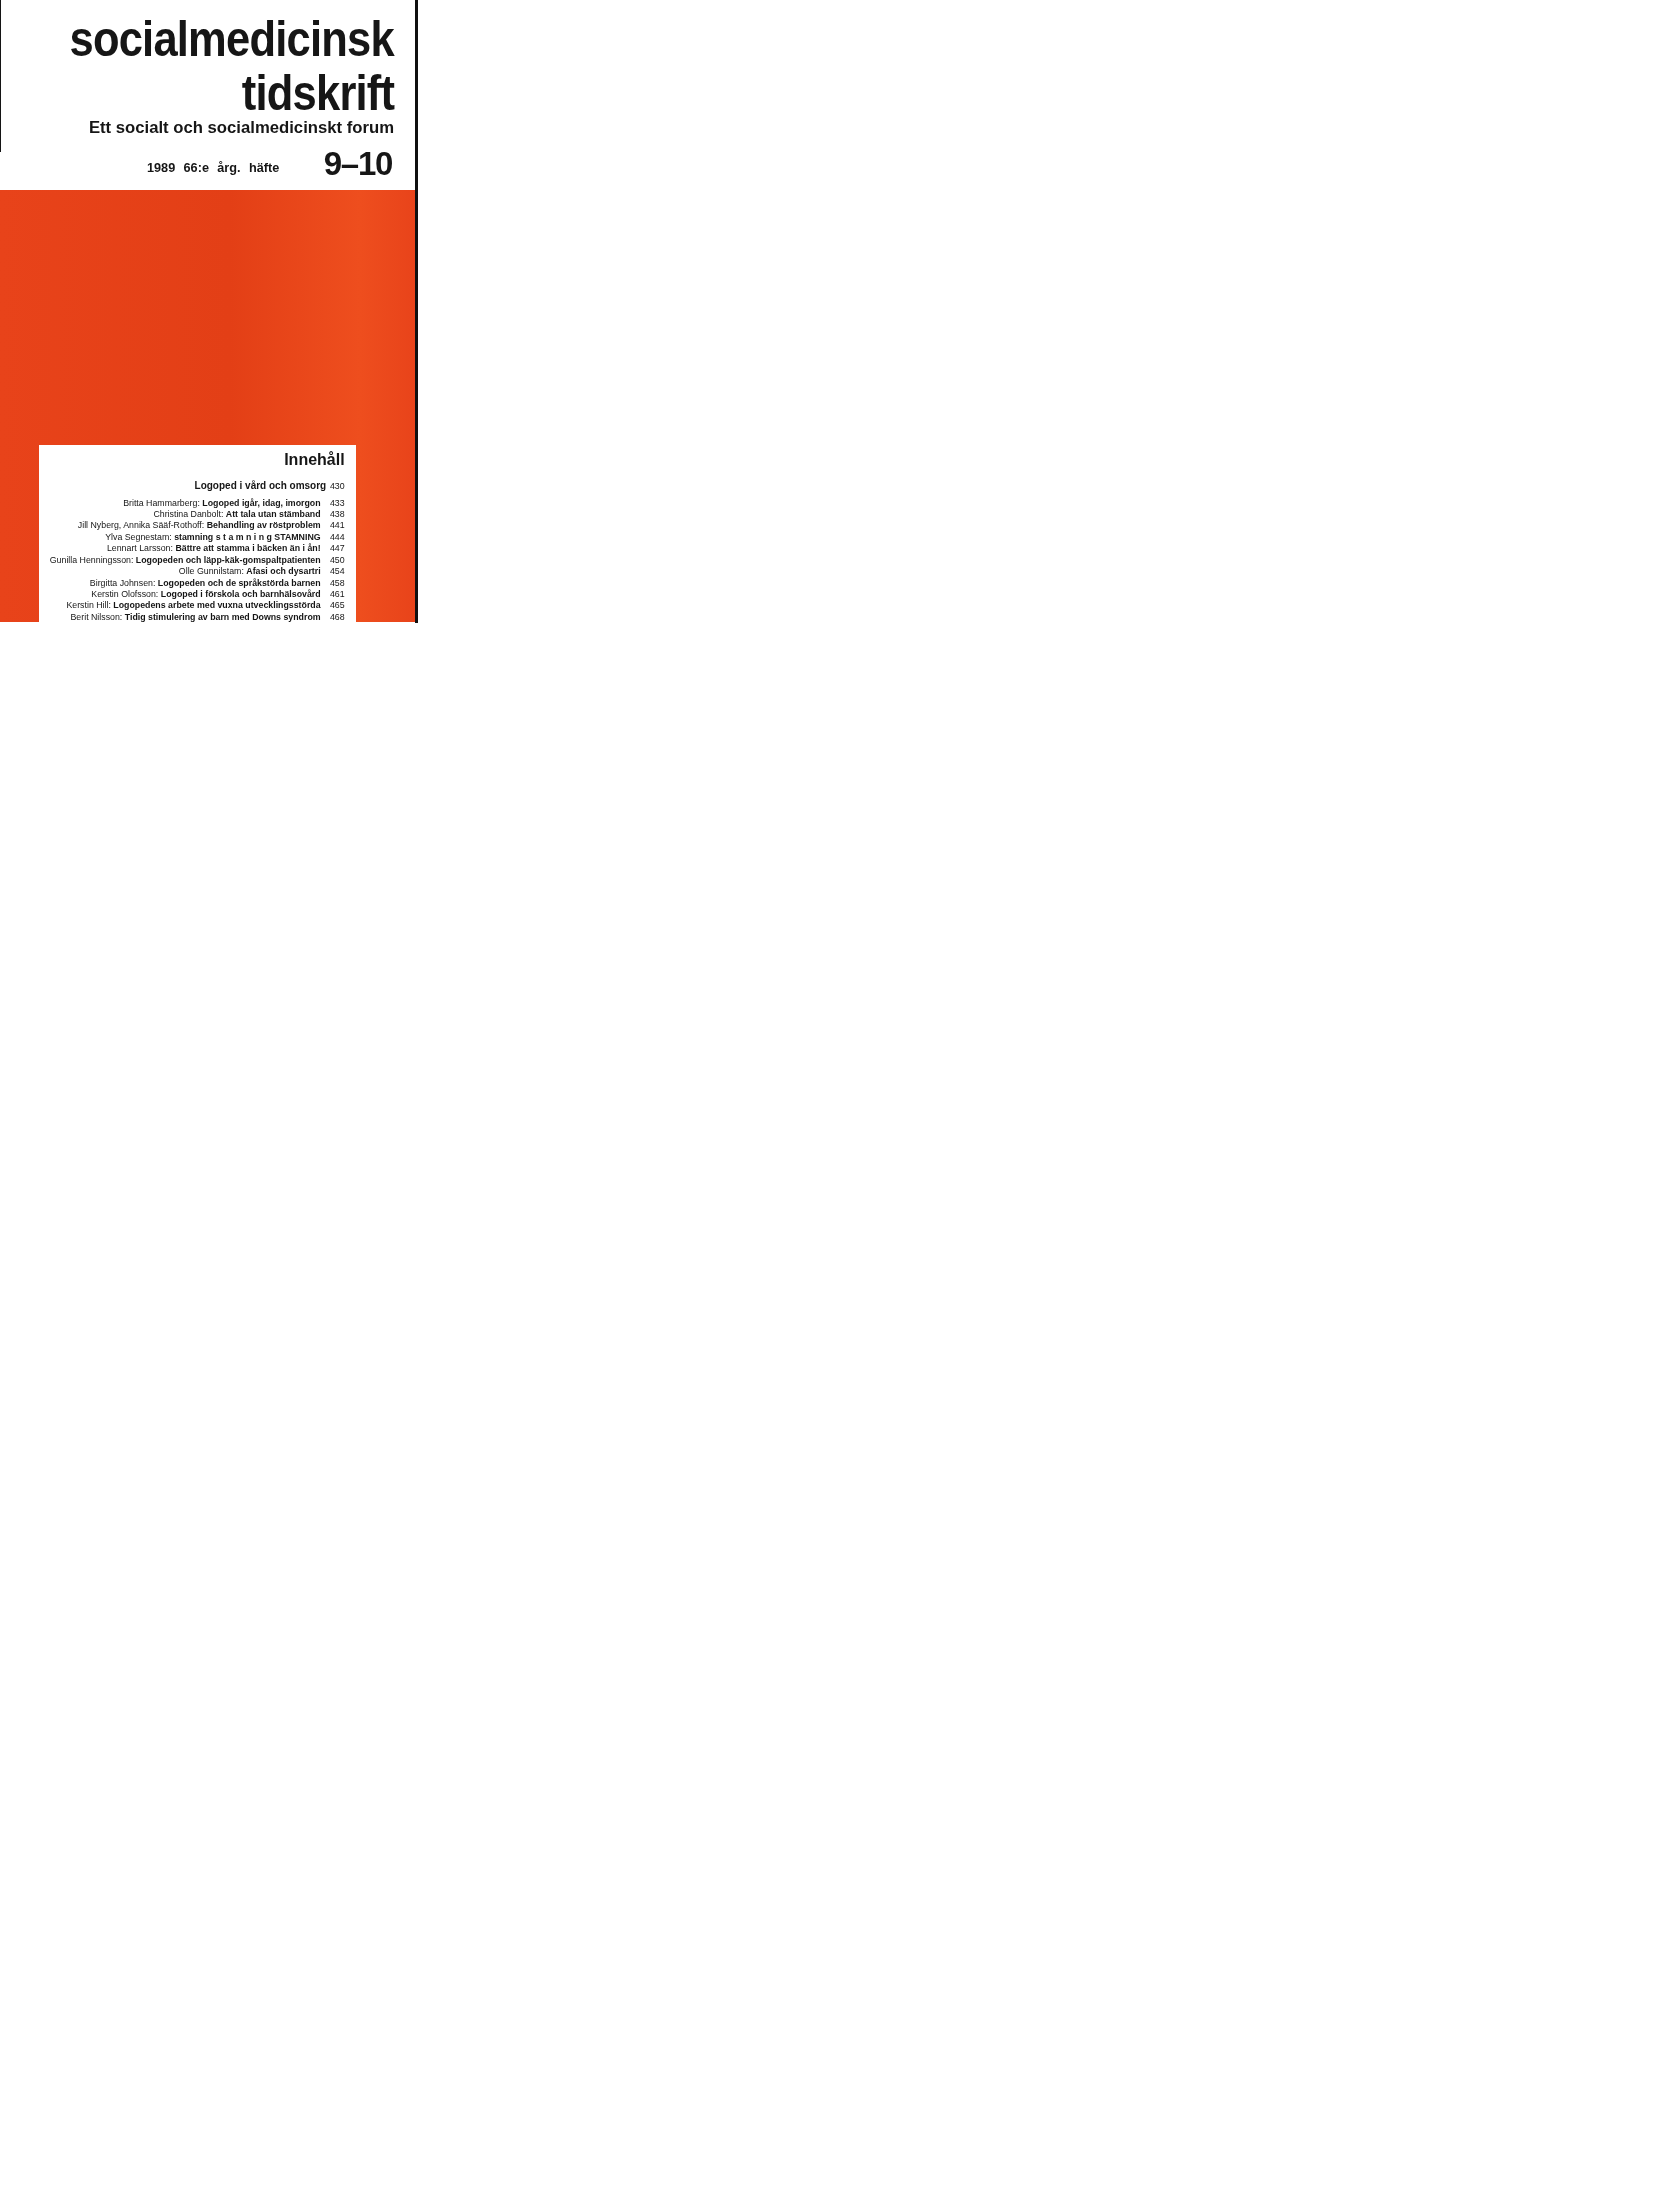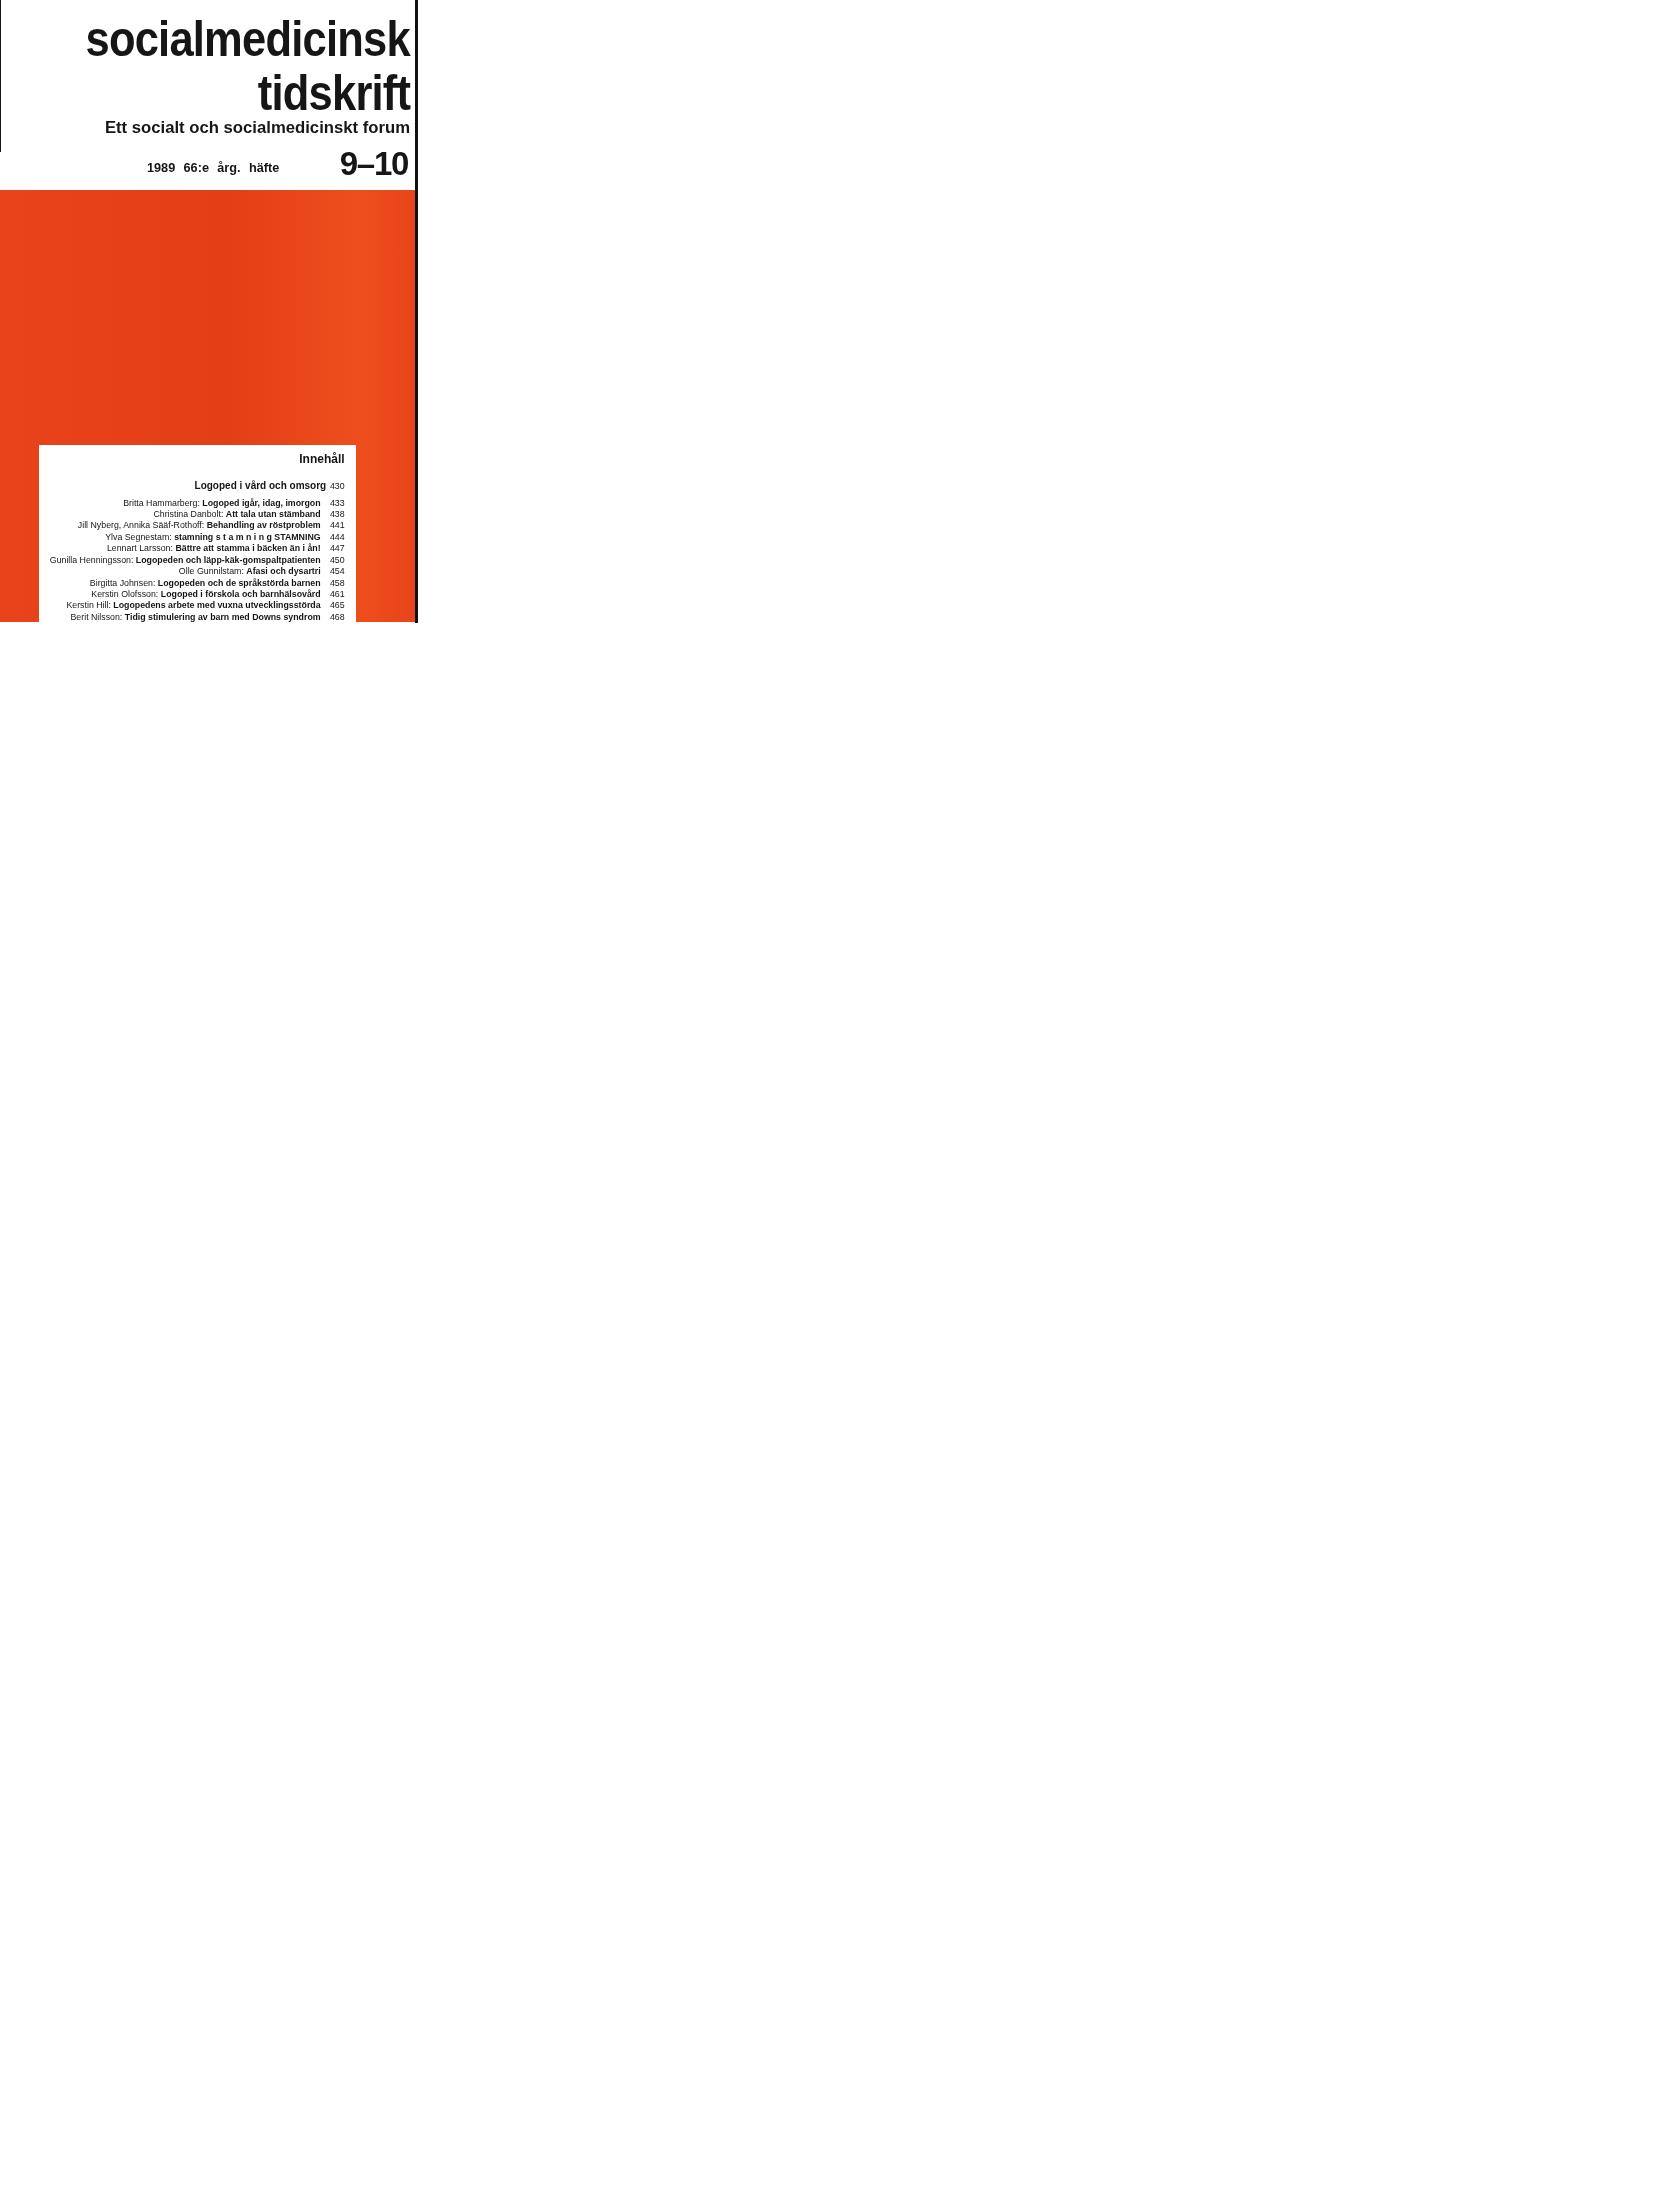--- a/index.html
+++ b/index.html
@@ -9,21 +9,21 @@
     background:#ffffff;
     overflow:hidden;
     font-family:"Liberation Sans","DejaVu Sans",sans-serif;
     color:#161616;
   }
   
   .scan-left{position:absolute;left:0;top:0;width:1.3px;height:152px;background:#141414;}
   .scan-right{position:absolute;right:0;top:0;width:2.6px;height:623px;background:#101010;z-index:5;}
 
   
-  .masthead{position:absolute;left:0;top:0;width:100%;height:216px;background:#fff;padding-left:16px;}
+  .masthead{position:absolute;left:0;top:0;width:100%;height:216px;background:#fff;}
   .logo{
     position:absolute;top:17.6px;right:24px;
     text-align:right;line-height:42px;
     font-weight:700;
   }
   .logo-line{
     display:inline-block;
     font-size:50px;
     letter-spacing:-0.9px;
     transform:scaleX(.87);
@@ -56,21 +56,21 @@
   
   .toc-box{
     position:absolute;left:39px;top:255px;width:317px;height:316px;
     background:#ffffff;
     box-sizing:border-box;
     padding:0 11.4px 0 8.8px;
   }
   .toc-heading{
     margin:6.1px 0 0 0;
     text-align:right;
-    font-size:12px;font-weight:700;line-height:17.6px;
+    font-size:16px;font-weight:700;line-height:17.6px;
   }
   .row{display:flex;align-items:flex-end;}
   .entry-text{flex:1;text-align:right;font-size:8.8px;line-height:11.4px;}
   .entry-text .author{font-weight:400;}
   .entry-text .title{font-weight:700;text-align:center;}
   .entry-page{width:24px;text-align:right;font-size:8.8px;line-height:11.4px;font-weight:400;}
   .lead{margin-top:11.4px;}
   .lead .entry-text{font-size:10px;font-weight:700;line-height:12.3px;}
   .lead .entry-page{width:18.4px;line-height:12.3px;}
   .toc-entries{margin-top:5.3px;}

